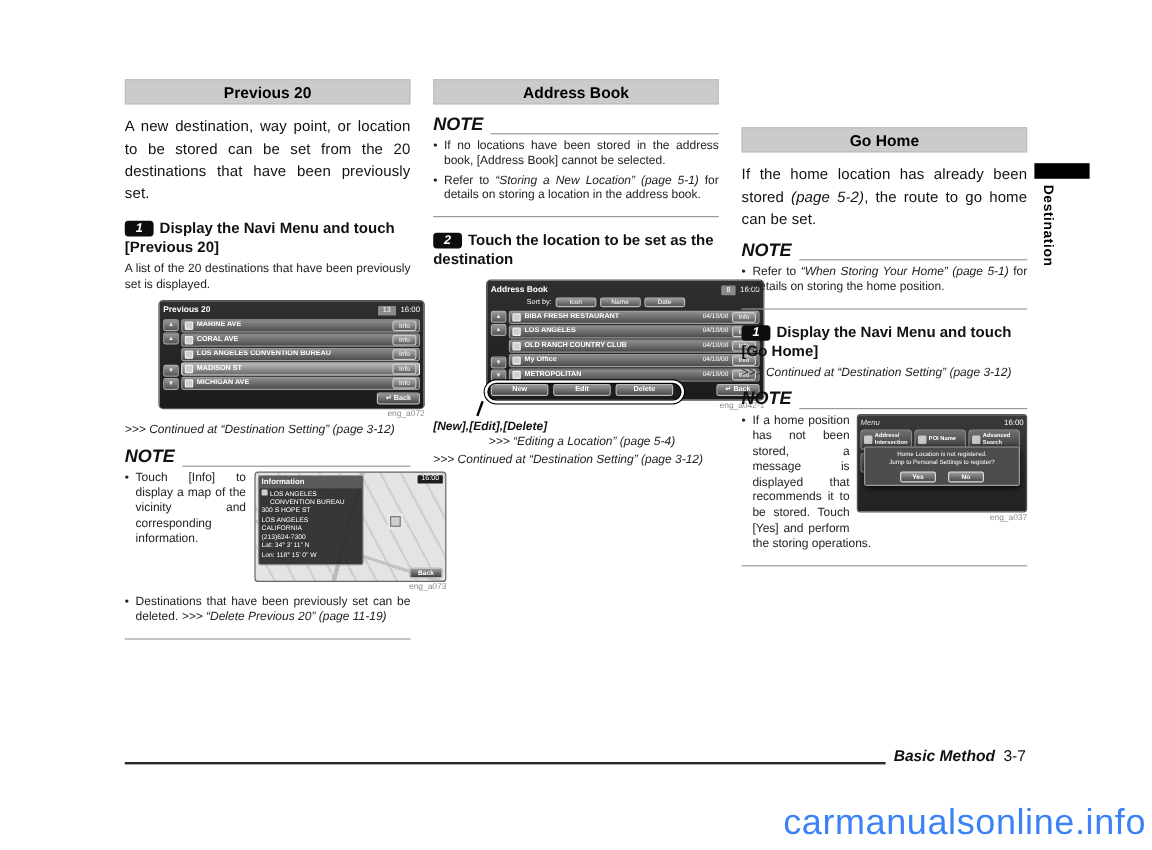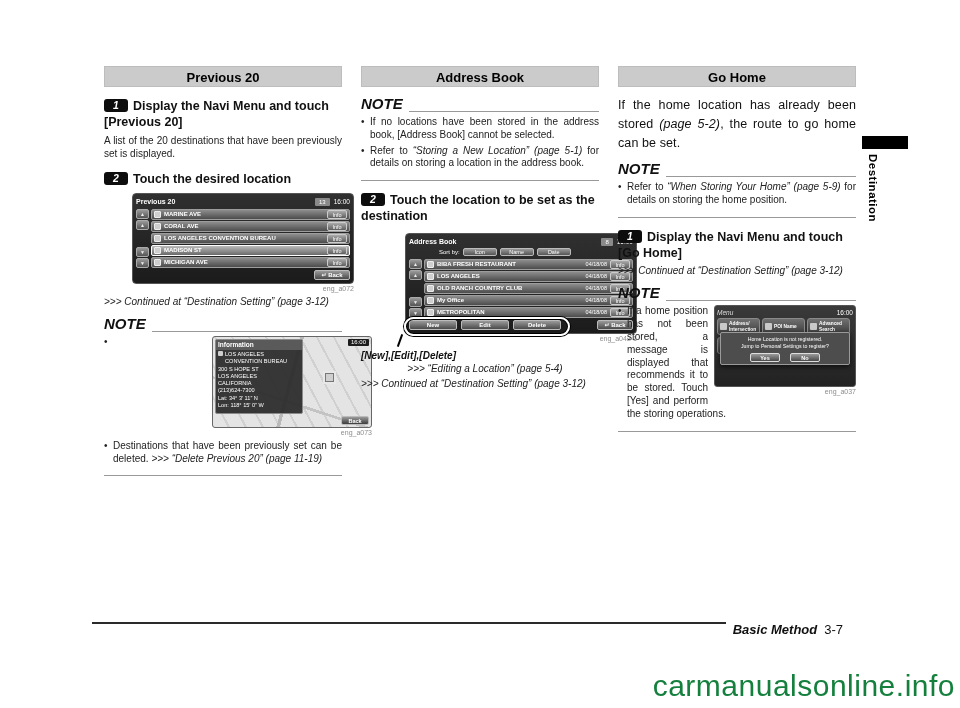--- a/index.html
+++ b/index.html
@@ -2,21 +2,21 @@
 <html><head>
 <meta charset="utf-8">
 <style>
   * { margin:0; padding:0; box-sizing:border-box; }
   html,body { width:960px; height:708px; }
   body {
     position:relative; background:#fff; overflow:hidden;
     font-family:"Liberation Sans","DejaVu Sans",sans-serif; color:#111;
   }
   .col { position:absolute; top:66px; width:238px; }
-  #col1 { left:104px; } #col2 { left:361px; } #col3 { left:618px; }
+  #col1 { left:104px; } #col2 { left:361px; } #col3 { left:618px;margin-top:40px; }
 
   .col-header { height:21px; line-height:21px; background:#cbcbcb; border:1px solid #bdbdbd;
     text-align:center; font-weight:bold; font-size:13px; color:#000; }
   .intro { margin-top:9px; font-size:12.5px; line-height:1.5; text-align:justify; letter-spacing:.1px; }
   .it { font-style:italic; }
   .step { margin:11px 0 2px; font-weight:bold; font-size:12.5px; line-height:1.3; }
   .badge { display:inline-block; background:#0d0d0d; color:#fff; font-style:italic; width:24px; height:13px;
     border-radius:3px; text-align:center; font-size:10.5px; line-height:13px; margin-right:5px; vertical-align:1px; }
   .sub { margin-top:3px; font-size:10px; line-height:1.3; text-align:justify; color:#222; }
   .continued { margin-top:4px; font-size:10px; font-style:italic; color:#222; }
@@ -104,40 +104,38 @@
     border-radius:2px; box-shadow:0 2px 5px rgba(0,0,0,.65); text-align:center; color:#fff; padding-top:3px; }
   .mdialog .dl { font-size:5.2px; line-height:1.35; }
   .dbtns { display:flex; justify-content:center; gap:10px; margin-top:3px; }
   .dbtn { width:30px; height:9px; background:linear-gradient(#9a9a9a,#4a4a4a); border:1px solid #ddd; border-radius:2px;
     color:#fff; font-size:5.5px; font-weight:bold; text-align:center; line-height:8px; }
 
   
   #side-tab-rect { position:absolute; left:862px; top:136px; width:46px; height:13px; background:#000; }
   #side-tab-label { position:absolute; left:867px; top:154px; writing-mode:vertical-rl; font-size:11.5px; font-weight:bold;
     letter-spacing:.5px; color:#000; }
-  #footer { position:absolute; left:92px; top:622px; width:751px; display:flex; align-items:flex-start; }
+  #footer { position:absolute; left:104px; top:622px; width:751px; display:flex; align-items:flex-end; }
   #footer .fline { flex:1; height:2px; background:#2a2a2a; margin-right:7px; }
   #footer .fsec { font-weight:bold; font-style:italic; font-size:13px; }
   #footer .fpage { font-size:13px; margin-left:7px; }
-  #watermark { position:absolute; right:5px; bottom:5px; font-size:30px; color:#15803d; letter-spacing:.5px; }
+  #watermark { position:absolute; right:5px; bottom:5px; font-size:30px; color:#3b82f6; letter-spacing:.5px; }
 </style>
 </head>
 <body>
 
 <div class="col" id="col1">
   <div class="col-header">Previous 20</div>
+  <p class="intro">A new destination, way point, or location to be stored can be set from the 20 destinations that have been previously set.</p>
 
   <div class="step">
     <span class="badge">1</span><span>Display the Navi Menu and touch [Previous 20]</span>
   </div>
   <p class="sub">A list of the 20 destinations that have been previously set is displayed.</p>
 
-  <div class="step">
-    <span class="badge">2</span><span>Touch the desired location</span>
-  </div>
 
   <div class="shotwrap" id="prevShotWrap">
     <div class="shot">
       <div class="shot-head">
         <span class="shot-title">Previous 20</span>
         <span class="cnt-badge">13</span>
         <span class="shot-time">16:00</span>
       </div>
       <div class="shot-body">
         <div class="scrollcol">
@@ -204,20 +202,21 @@
               <div class="info-line">(213)624-7300</div>
               <div class="info-line">Lat:  34° 3’ 11” N</div>
               <div class="info-line">Lon: 118° 15’ 0” W</div>
             </div>
             <div class="info-time">16:00</div>
             <div class="map-marker"></div>
             <div class="info-back">Back</div>
           </div>
           <div class="caption">eng_a073</div>
         </div>
+        <span>Touch [Info] to display a map of the vicinity and corresponding information.</span>
       </div>
       <div class="nli clr">
         <span class="blt">•</span>
         <span>Destinations that have been previously set can be deleted. </span><span class="it">&gt;&gt;&gt; “Delete Previous 20” (page 11-19)</span>
       </div>
     </div>
   </div>
 </div>
 
 <div class="col" id="col2">
@@ -322,21 +321,21 @@
   </p>
 
   <div class="note">
     <div class="note-head">
       <span>NOTE</span>
         <span class="rule"></span>
     </div>
     <div class="note-body">
       <div class="nli">
         <span class="blt">•</span>
-        <span>Refer to </span><span class="it">“When Storing Your Home” (page 5-9)</span><span> for details on storing the home position.</span>
+        <span>Refer to </span><span class="it">“When Storing Your Home” (page 5-1)</span><span> for details on storing the home position.</span>
       </div>
     </div>
   </div>
 
   <div class="step">
     <span class="badge">1</span><span>Display the Navi Menu and touch [Go Home]</span>
   </div>
   <p class="continued">&gt;&gt;&gt; Continued at “Destination Setting” (page 3-12)</p>
 
   <div class="note">

